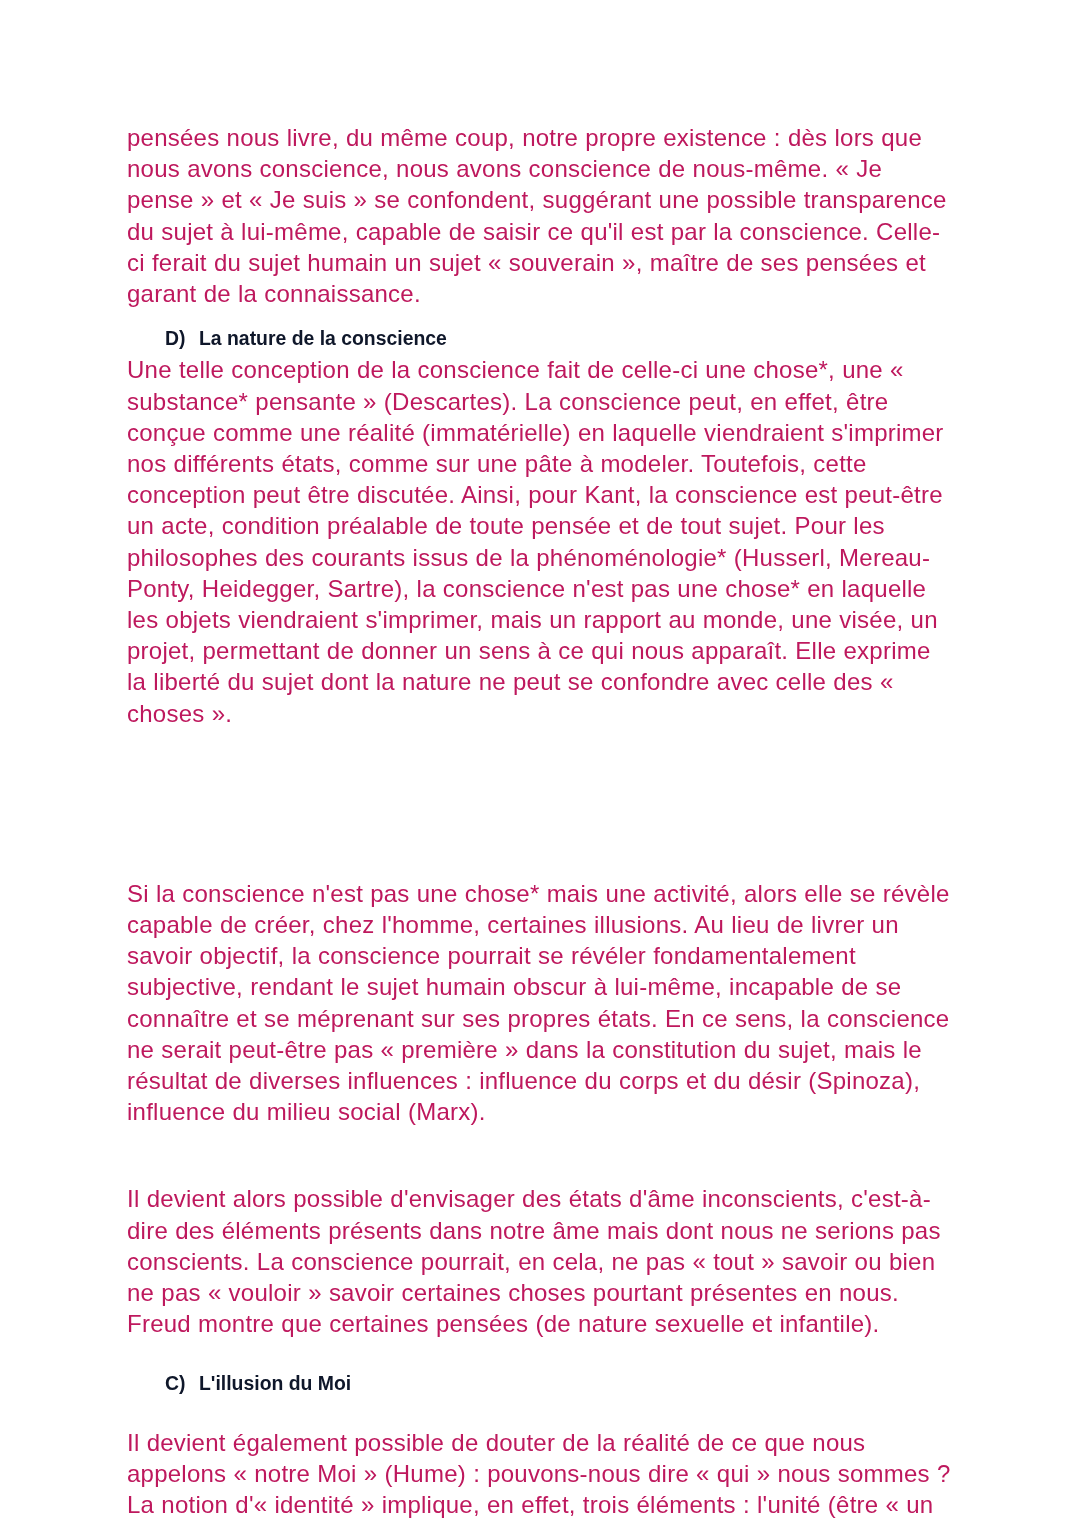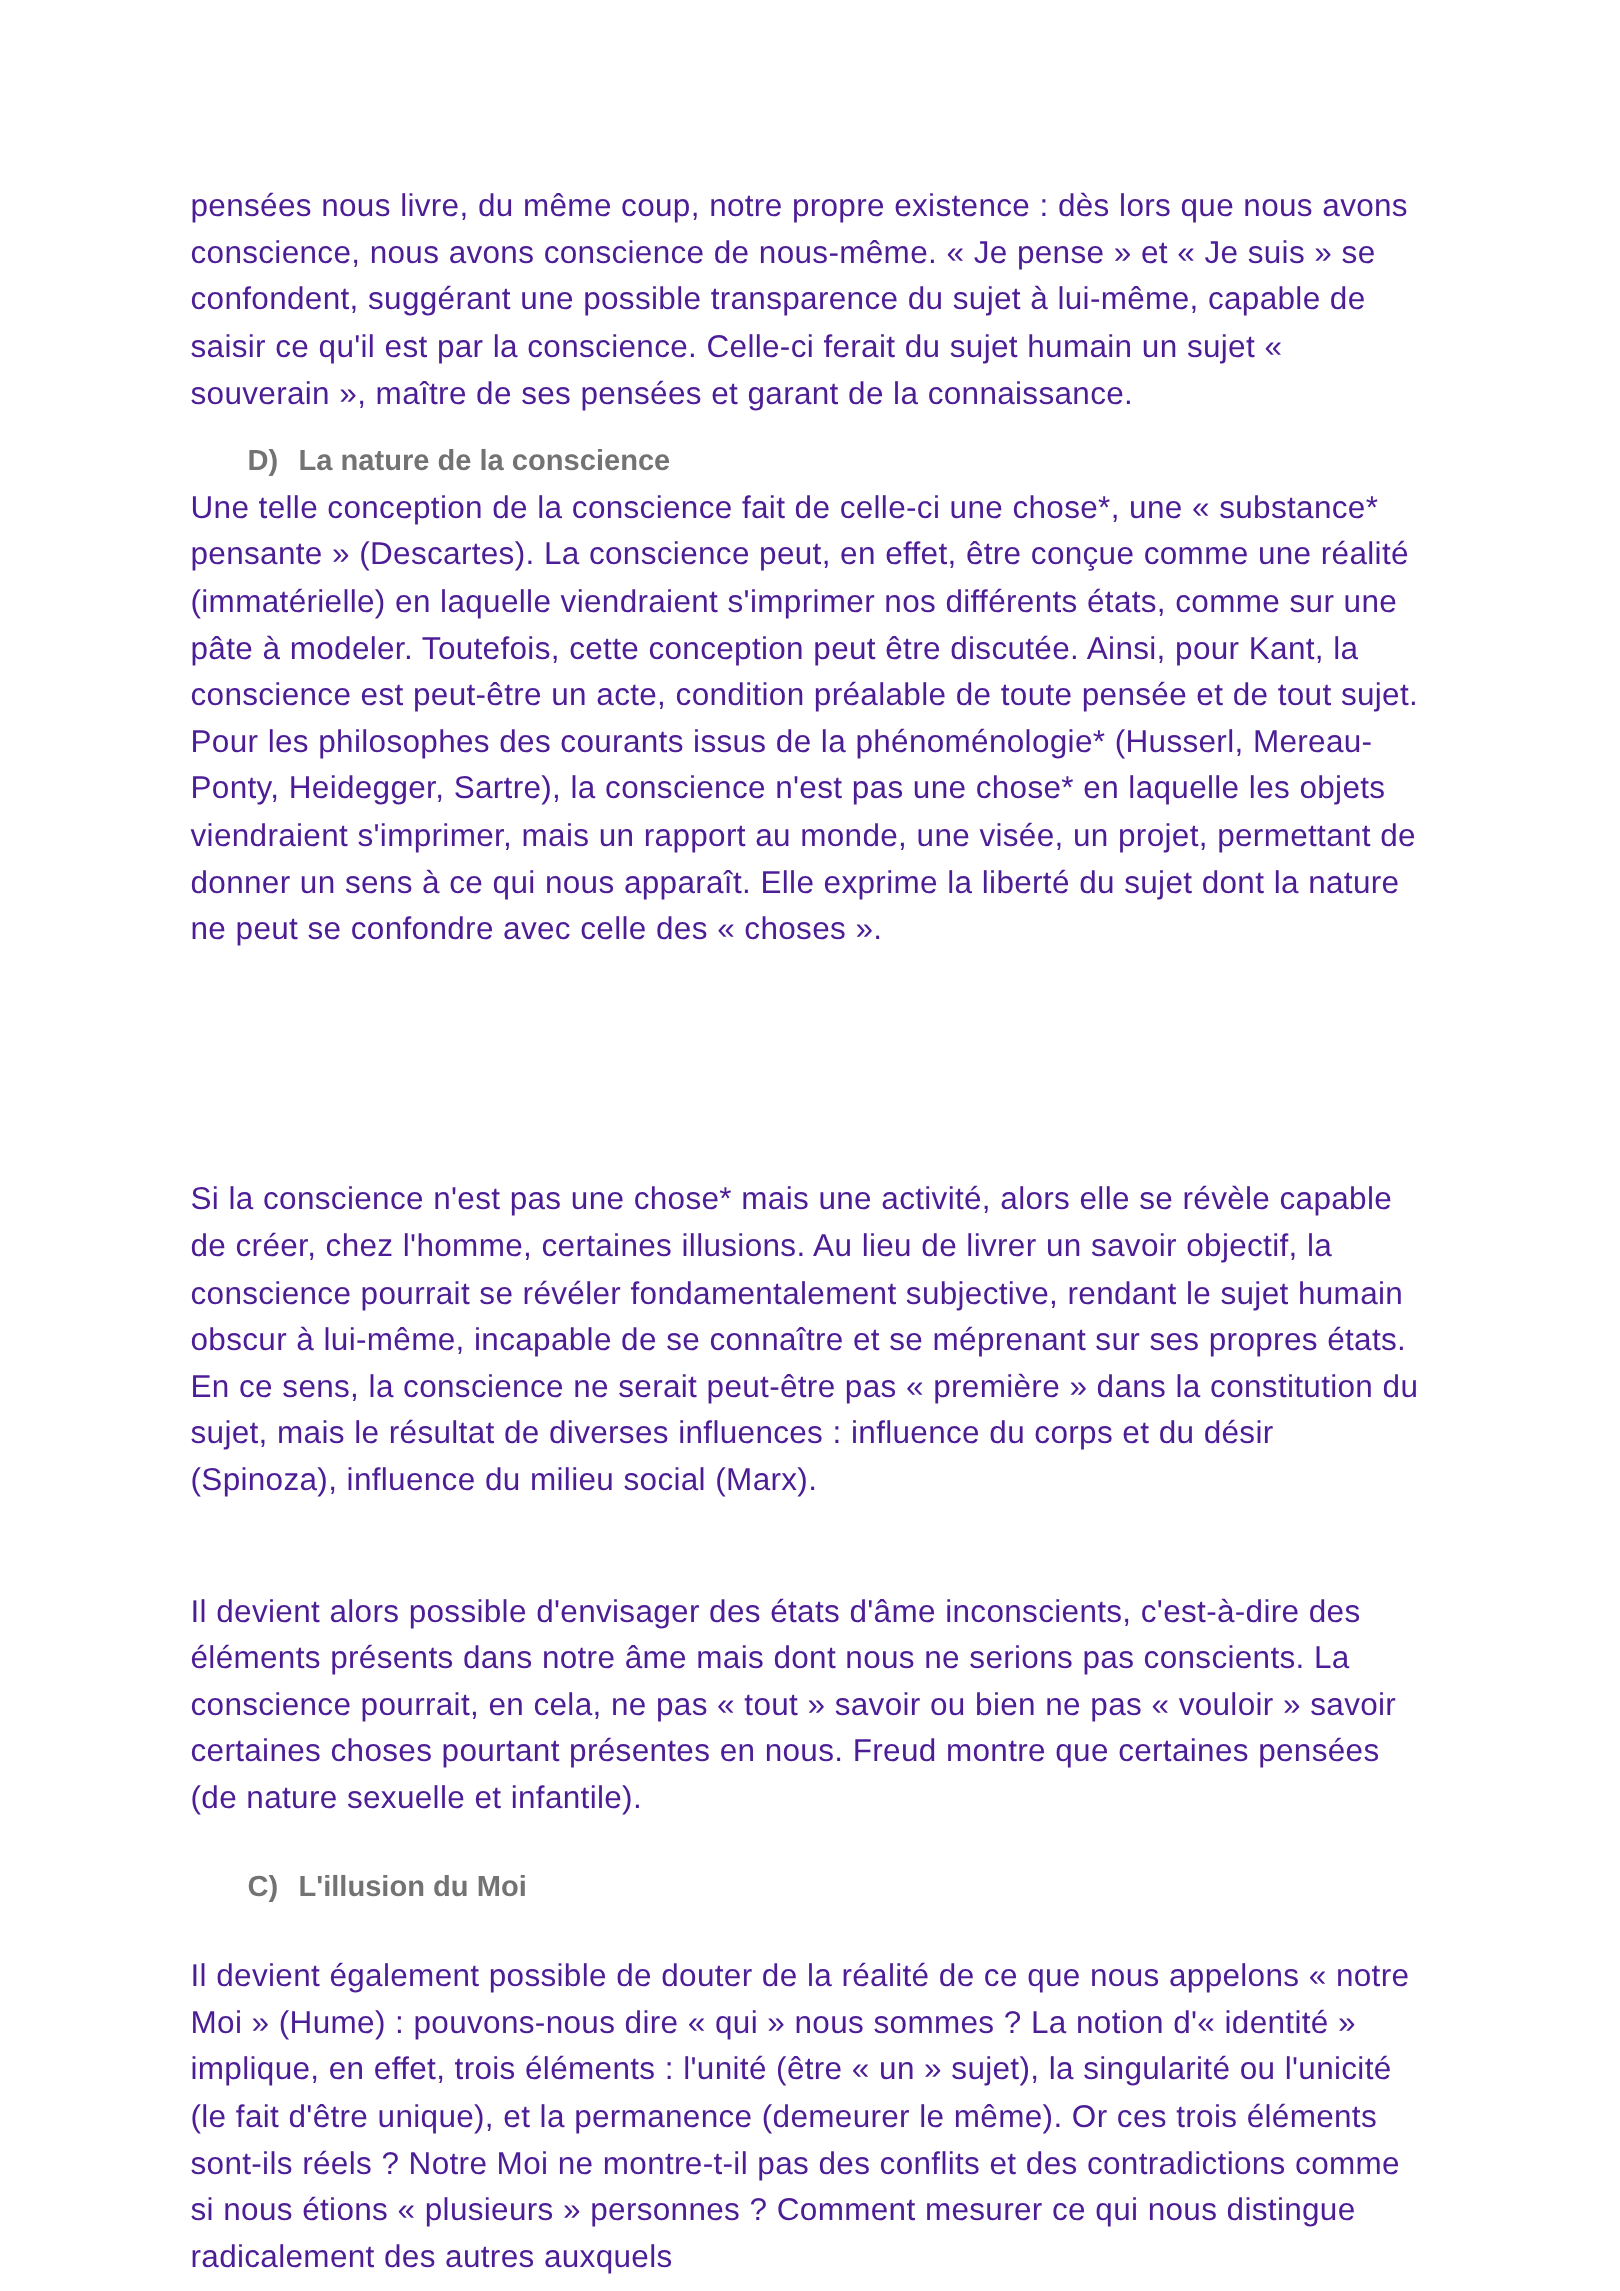--- a/index.html
+++ b/index.html
@@ -20,33 +20,33 @@
     min-height: 1527px;
     box-sizing: border-box;
     padding: 122px 128px 40px 127px;
     background: #ffffff;
   }
   .doc-body {
     width: 826px;
   }
   p.para {
     margin: 0;
-    font-size: 21px;
+    font-size: 24px;
     line-height: 31.2px;
-    color: #4c1d95;
+    color: #be185d;
     text-align: left;
     letter-spacing: 0.01em;
     word-spacing: 0.01em;
   }
   h3.sub-heading {
     margin: 0;
     font-size: 19.4px;
     line-height: 31.2px;
     font-weight: bold;
-    color: #737373;
+    color: #0f172a;
     padding-left: 38px;
   }
   h3.sub-heading .marker {
     display: inline-block;
     min-width: 34px;
   }
   h2.section-heading {
     margin: 0;
     font-size: 19.4px;
     line-height: 31.2px;

